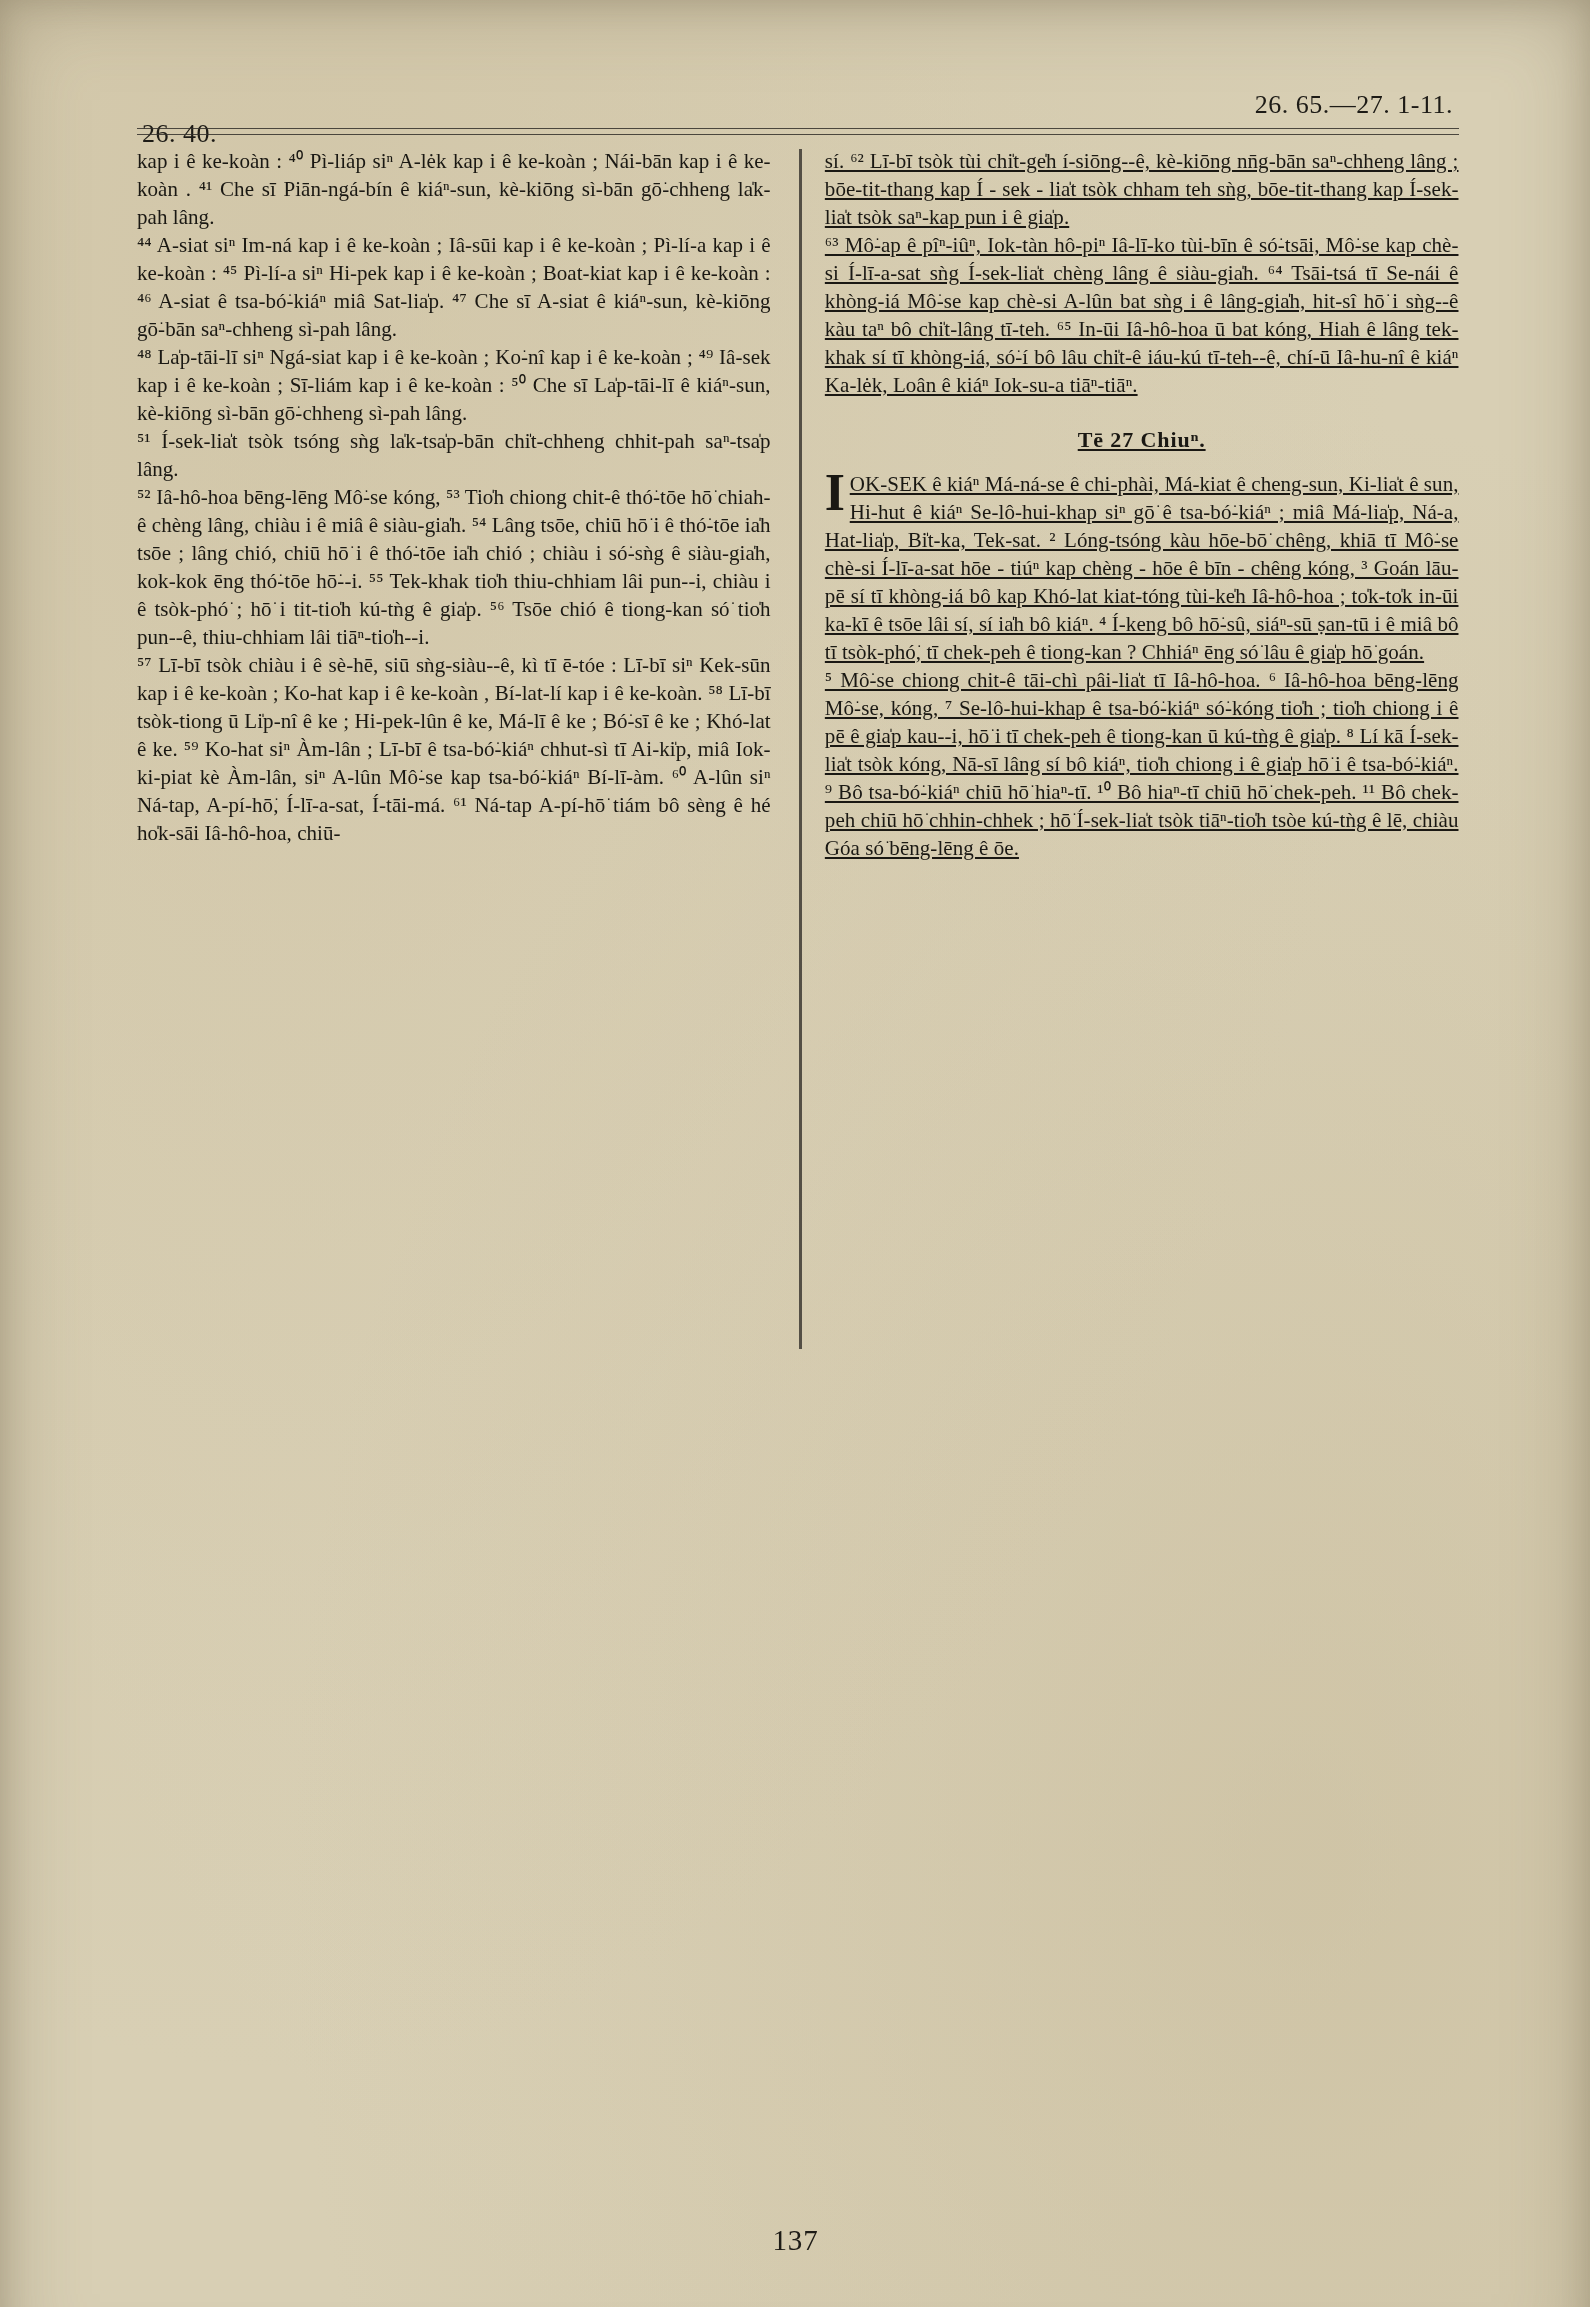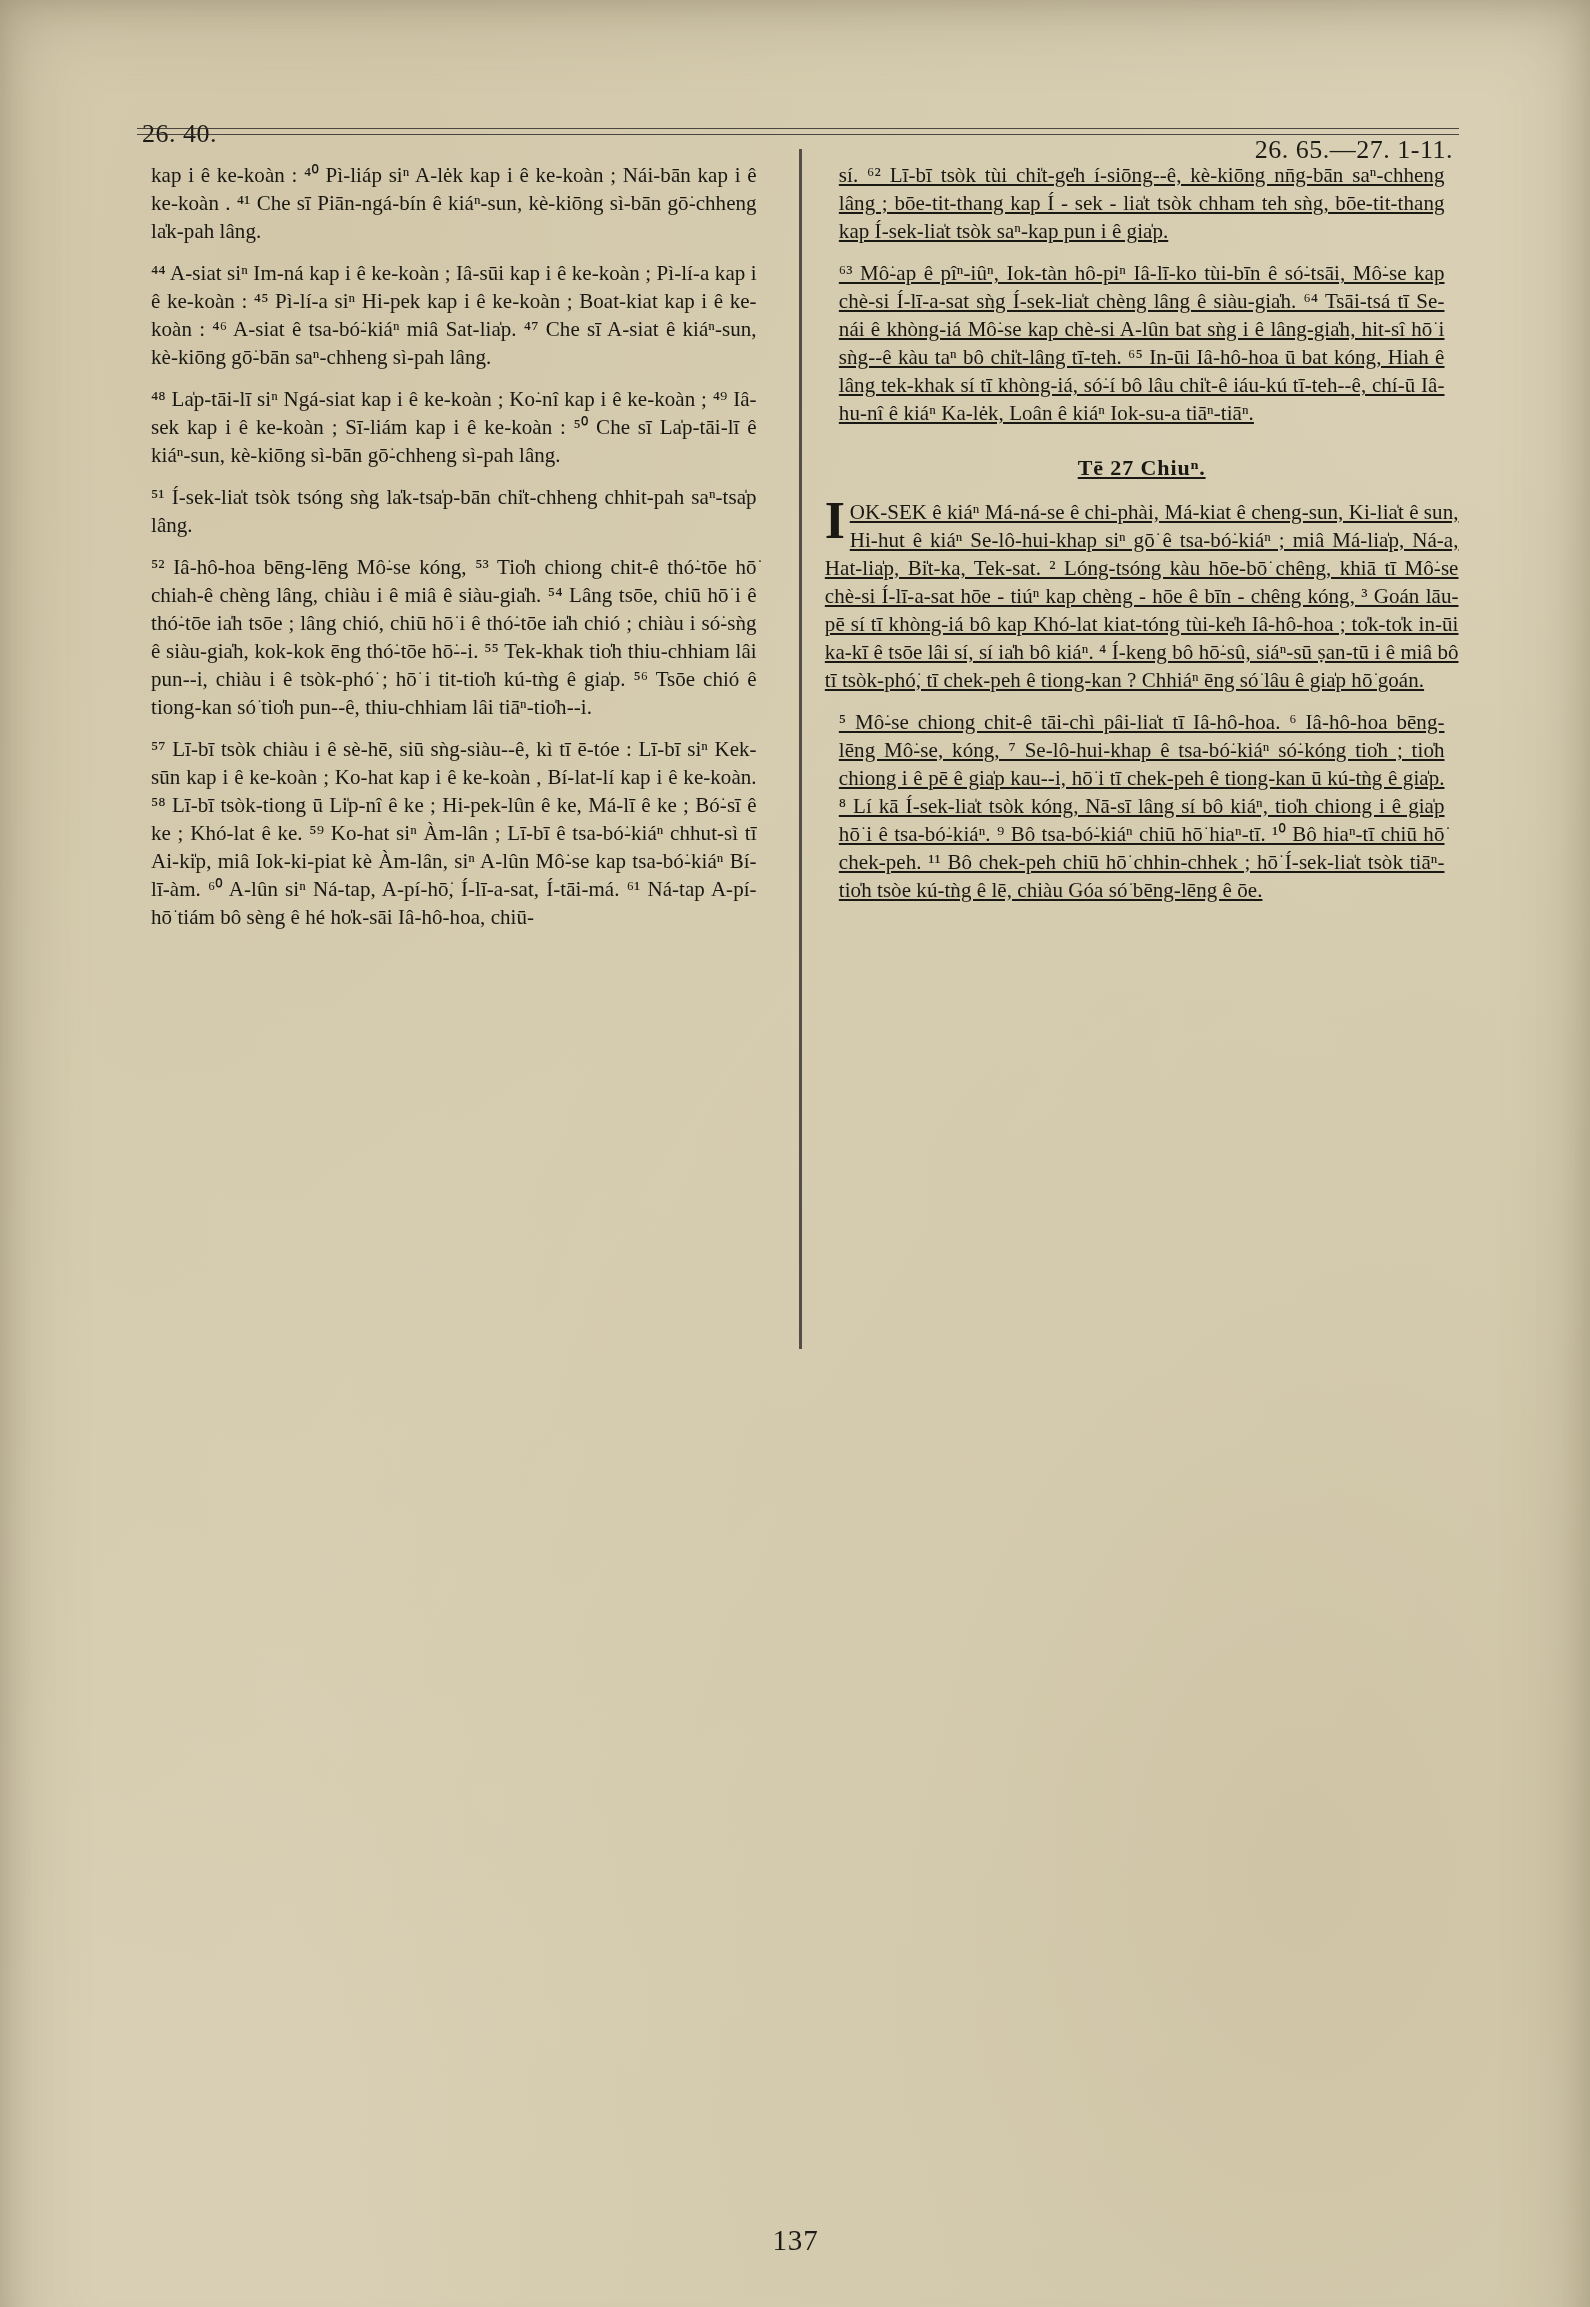--- a/index.html
+++ b/index.html
@@ -64,21 +64,20 @@
     font-size: 30px;
     letter-spacing: 1.8px;
     font-weight: 700;
   }
   .hdr .h-right {
     position: absolute;
     right: 23px;
     top: 21px;
     font-size: 26px;
     letter-spacing: 0.5px;
-    margin-top: 45px;
   }
 
   .rule {
     position: absolute;
     left: 22px;
     right: 17.5px;
     top: 59px;
     height: 4.6px;
     border-top: 1.8px solid #33302a;
     border-bottom: 1.4px solid #33302a;
@@ -109,21 +108,21 @@
   .divider {
     width: 2.8px;
     margin: 1.8px 10px 55px 10px;
     background: #33302a;
     opacity: .8;
     height: 1200px;
   }
   .col.right { padding-left: 13px; text-decoration: underline; }
 
   p.para {
-    margin: 14px;
+    margin: 0;
     text-indent: 0;
   }
 
   
   .chap-head {
     text-align: center;
     margin: 27px 0 15.7px 0;
     font-size: 22px;
     font-weight: 700;
     letter-spacing: 0.9px;

